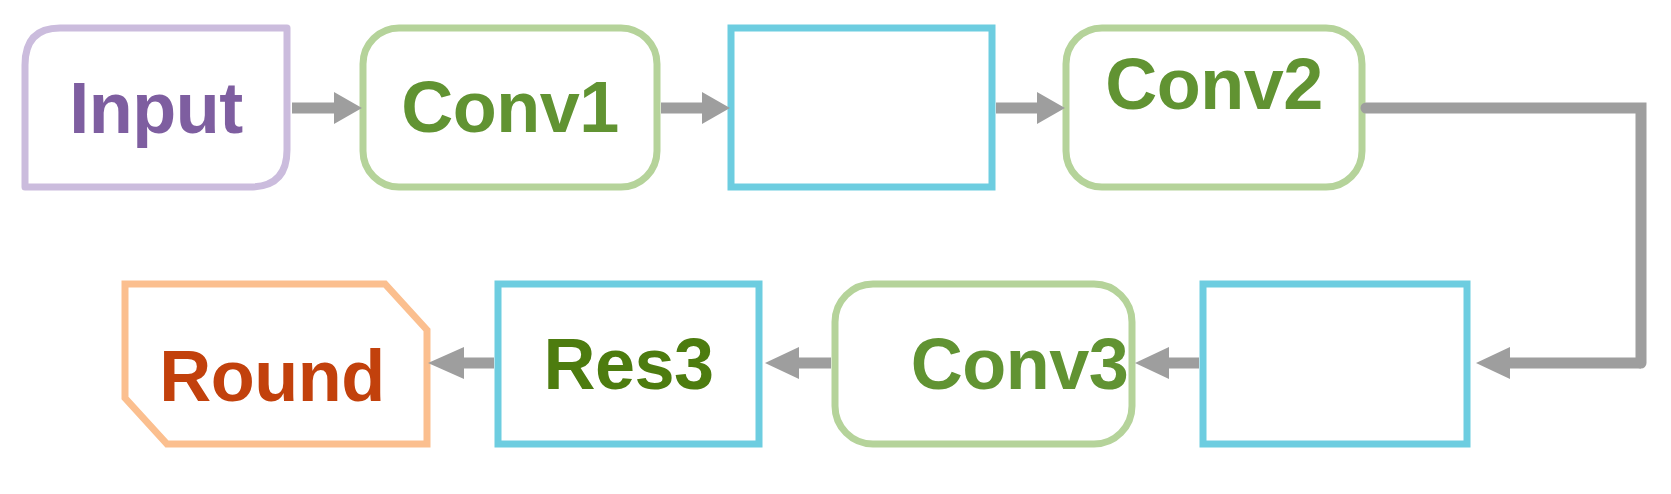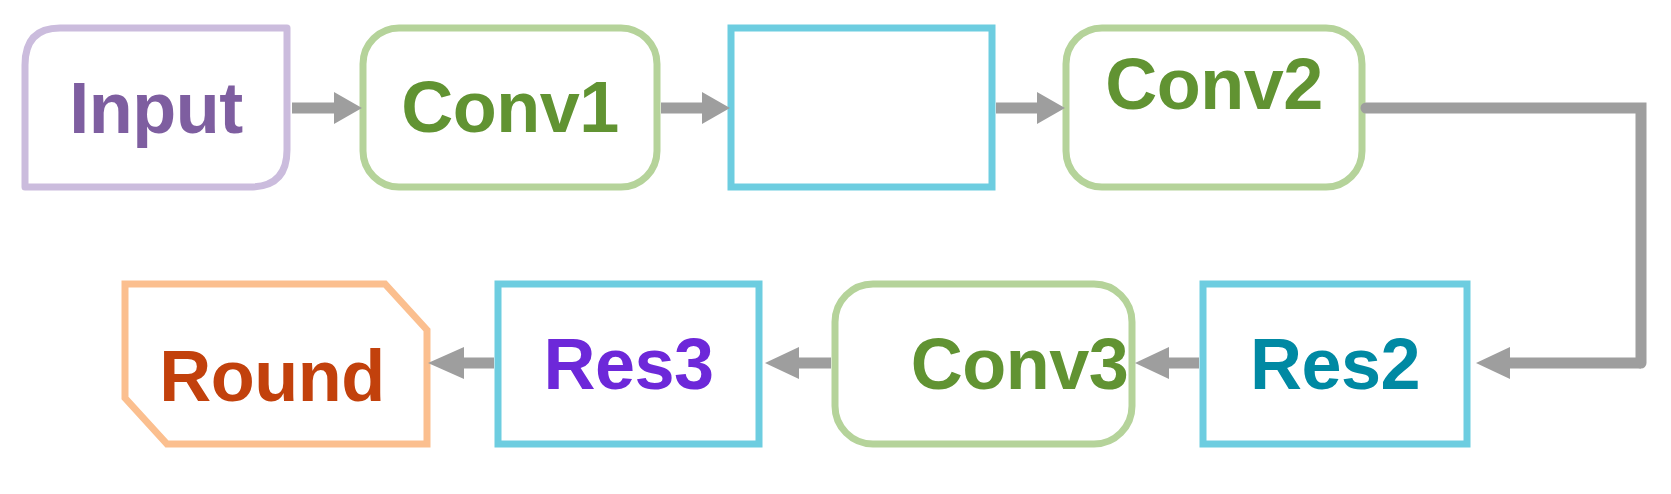--- a/index.html
+++ b/index.html
@@ -101,21 +101,20 @@
 
   </svg>
 
   <div class="node-label" style="left:22px; top:25px; width:268px; height:165px; color:#7E5EA0;">Input</div>
 
   <div class="node-label" style="left:360px; top:24px; width:300px; height:165px; color:#619332;">Conv1</div>
 
 
   <div class="node-label" style="left:1063px; top:25px; width:302px; height:118px; color:#619332;">Conv2</div>
 
-  <div class="node-label" style="left:1200px; top:281px; width:270px; height:166px; color:#0089A3;">Res2</div>
 
   <div class="node-label" style="left:832px; top:281px; width:303px; height:166px; color:#619332;margin-left:36px;">Conv3</div>
 
-  <div class="node-label" style="left:495px; top:281px; width:267px; height:166px; color:#6d28d9;">Res3</div>
+  <div class="node-label" style="left:495px; top:281px; width:267px; height:166px; color:#4d7c0f;">Res3</div>
 
   <div class="node-label" style="left:122px; top:281px; width:300px; height:166px; color:#c2410c;margin-top:12px;">Round</div>
 
 </div>
 
 </body></html>

